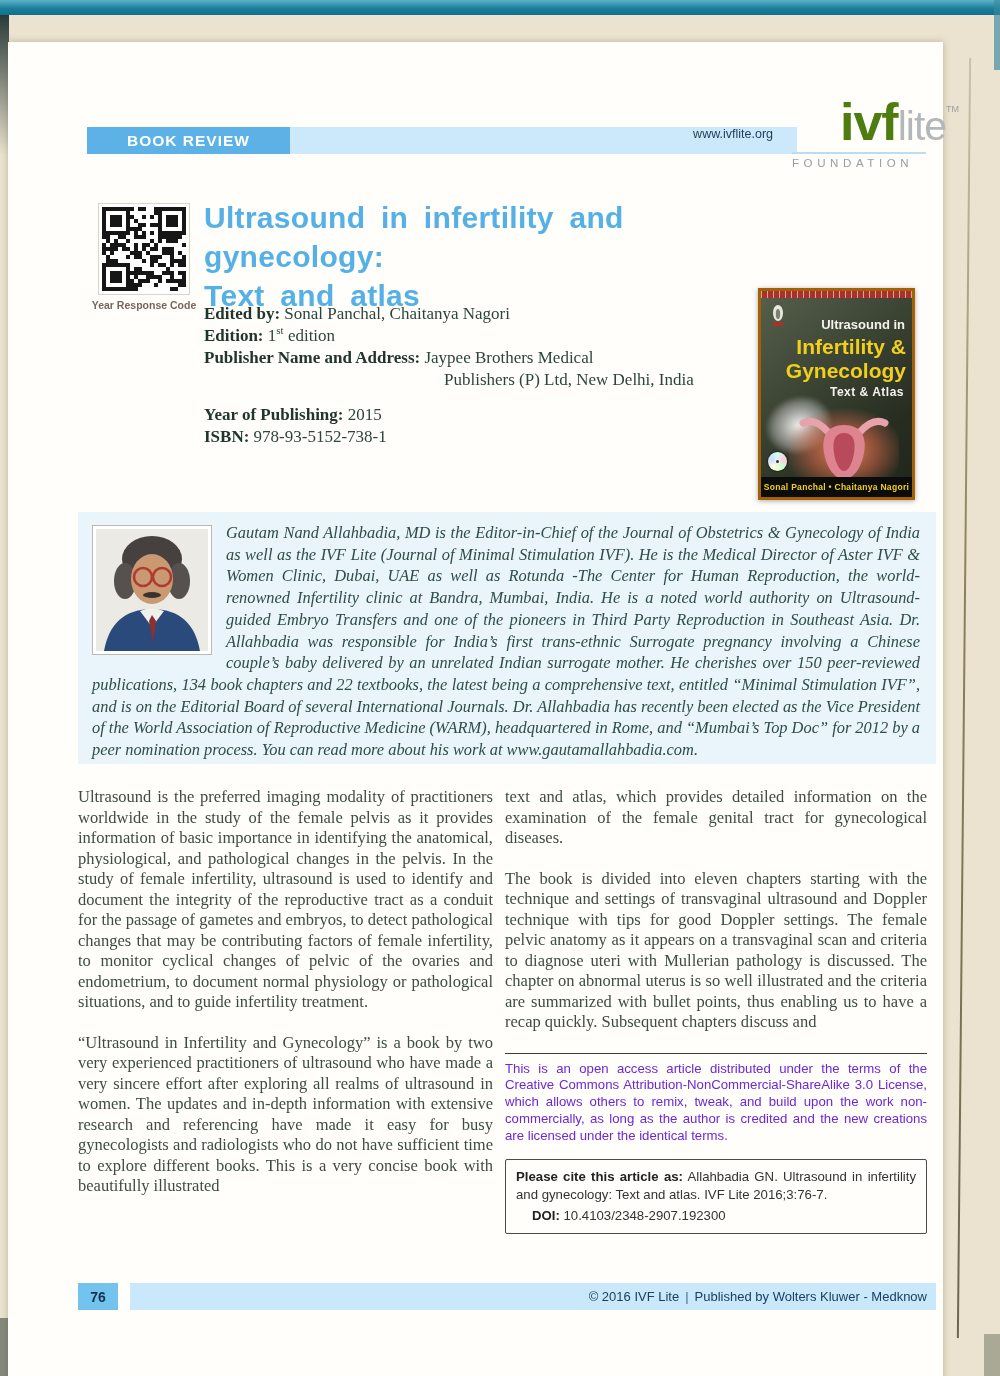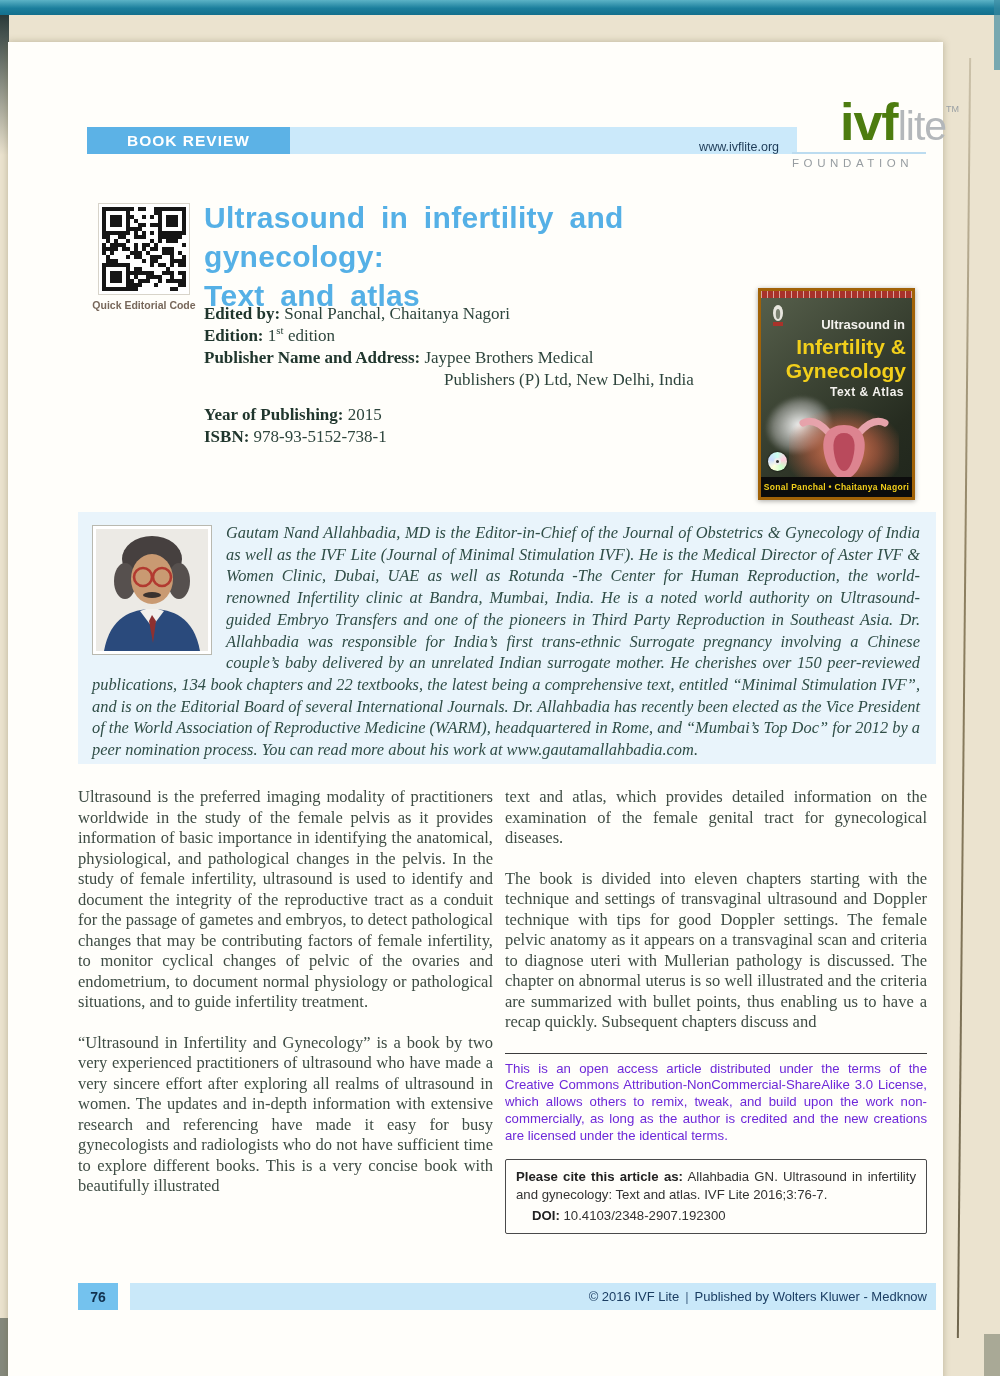--- a/index.html
+++ b/index.html
@@ -21,22 +21,22 @@
   .scan-corner-br{position:absolute;right:0;bottom:0;width:16px;height:42px;background:#59614f;opacity:.45;}
   
   .page{position:absolute;left:8px;top:42px;width:935px;height:1376px;
     background:#fffefa;box-shadow:0 0 7px rgba(95,85,50,.35);}
   .page *{box-sizing:border-box;}
   
   .banner{position:absolute;left:79px;top:85px;width:710px;height:27px;display:flex;}
   .banner-box{width:203px;height:27px;background:#5cb2e6;color:#fff;
     font-family:"Liberation Sans",sans-serif;font-weight:bold;font-size:15.5px;letter-spacing:1px;
     display:flex;align-items:center;justify-content:center;}
-  .banner-bar{flex:1;height:27px;background:#cbe9fa;display:flex;align-items:flex-end;justify-content:flex-end;
-    padding-right:18px;font-family:"Liberation Sans",sans-serif;font-size:12.5px;color:#1d3b57;}
+  .banner-bar{flex:1;height:27px;background:#cbe9fa;display:flex;align-items:flex-start;justify-content:flex-end;
+    padding-right:24px;font-family:"Liberation Sans",sans-serif;font-size:12.5px;color:#1d3b57;}
   .logo{position:absolute;left:784px;top:54px;width:143px;text-align:left;
     font-family:"Liberation Sans",sans-serif;line-height:1;}
   .logo-main{white-space:nowrap;}
   .logo-ivf{font-size:52px;font-weight:bold;color:#4d7c0f;letter-spacing:-1px;margin-left:48px;}
   .logo-lite{font-size:41px;font-weight:300;color:#b3b7ba;letter-spacing:-1px;}
   .logo-tm{font-size:9px;color:#9aa0a4;vertical-align:28px;}
   .logo-rule{margin-top:4px;width:134px;height:2px;background:#bcdcf0;}
   .logo-foundation{margin-top:4px;font-size:11.5px;color:#979da1;letter-spacing:4.6px;}
   
   .qr-wrap{position:absolute;left:78px;top:161px;width:116px;text-align:center;}
@@ -368,21 +368,21 @@
           <rect x="3" y="20" width="1" height="1"></rect>
           <rect x="4" y="20" width="1" height="1"></rect>
           <rect x="5" y="20" width="1" height="1"></rect>
           <rect x="6" y="20" width="1" height="1"></rect>
           <rect x="7" y="20" width="1" height="1"></rect>
           <rect x="8" y="20" width="1" height="1"></rect>
           <rect x="17" y="20" width="1" height="1"></rect>
           <rect x="18" y="20" width="1" height="1"></rect>
         </svg>
     </div>
-    <div class="qr-caption">Quick Editorial Code</div>
+    <div class="qr-caption">Year Response Code</div>
   </div>
 
   <div class="title">
     <div>Ultrasound in infertility and gynecology:</div>
     <div>Text and atlas</div>
   </div>
 
   <div class="meta">
     <div><b>Edited by:</b><span> Sonal Panchal, Chaitanya Nagori</span></div>
     <div><b>Edition:</b><span> 1</span><span class="sup">st</span><span> edition</span></div>

